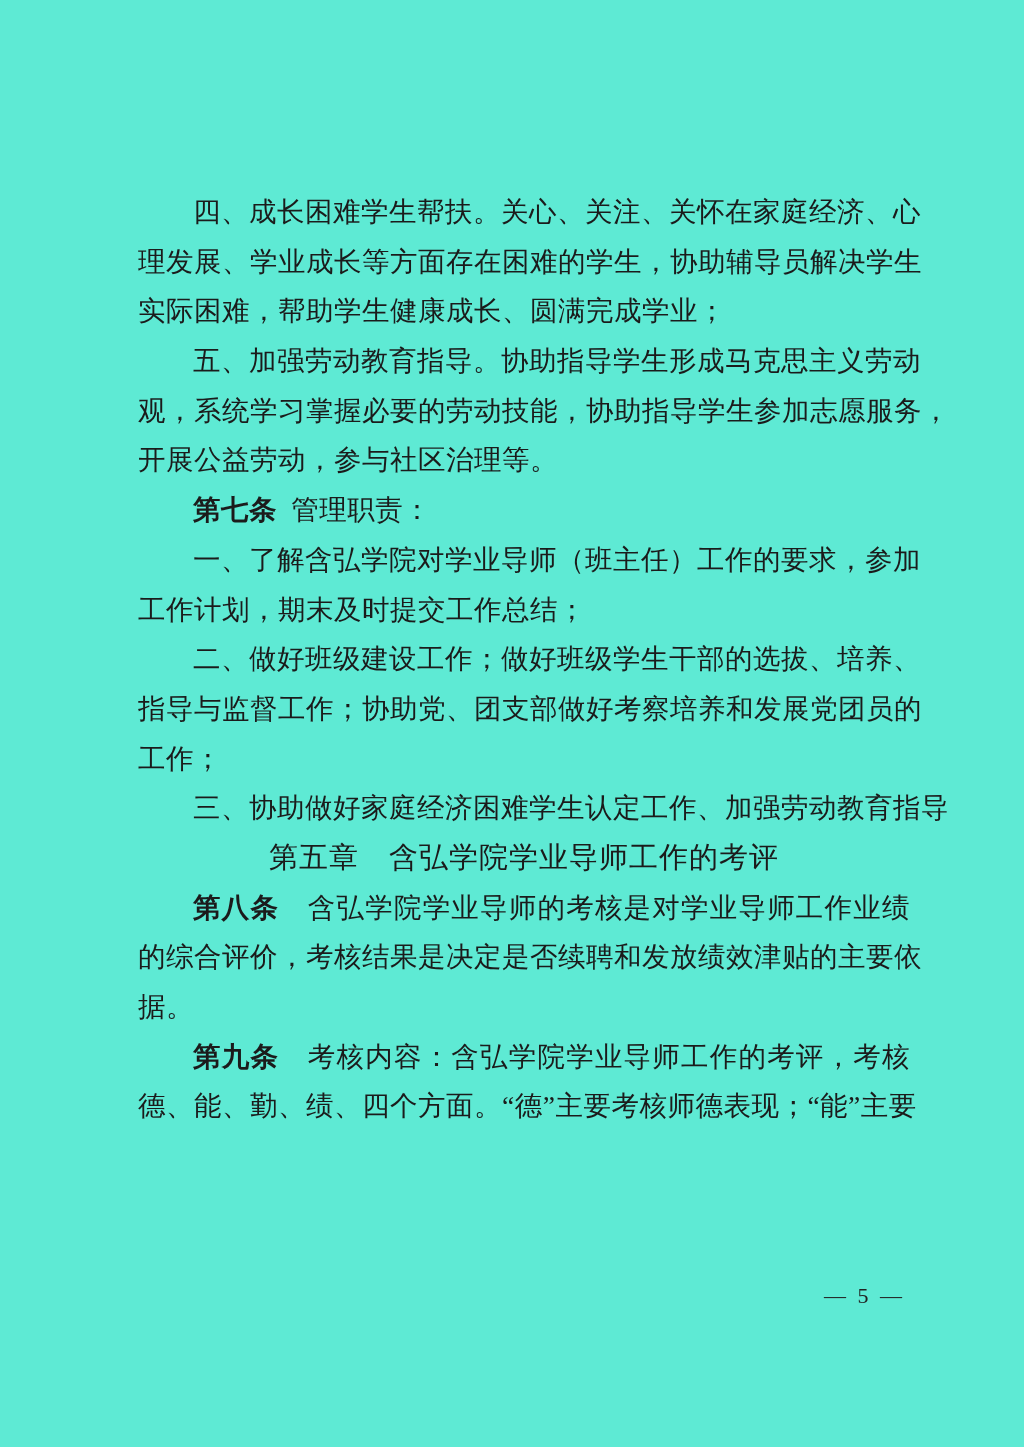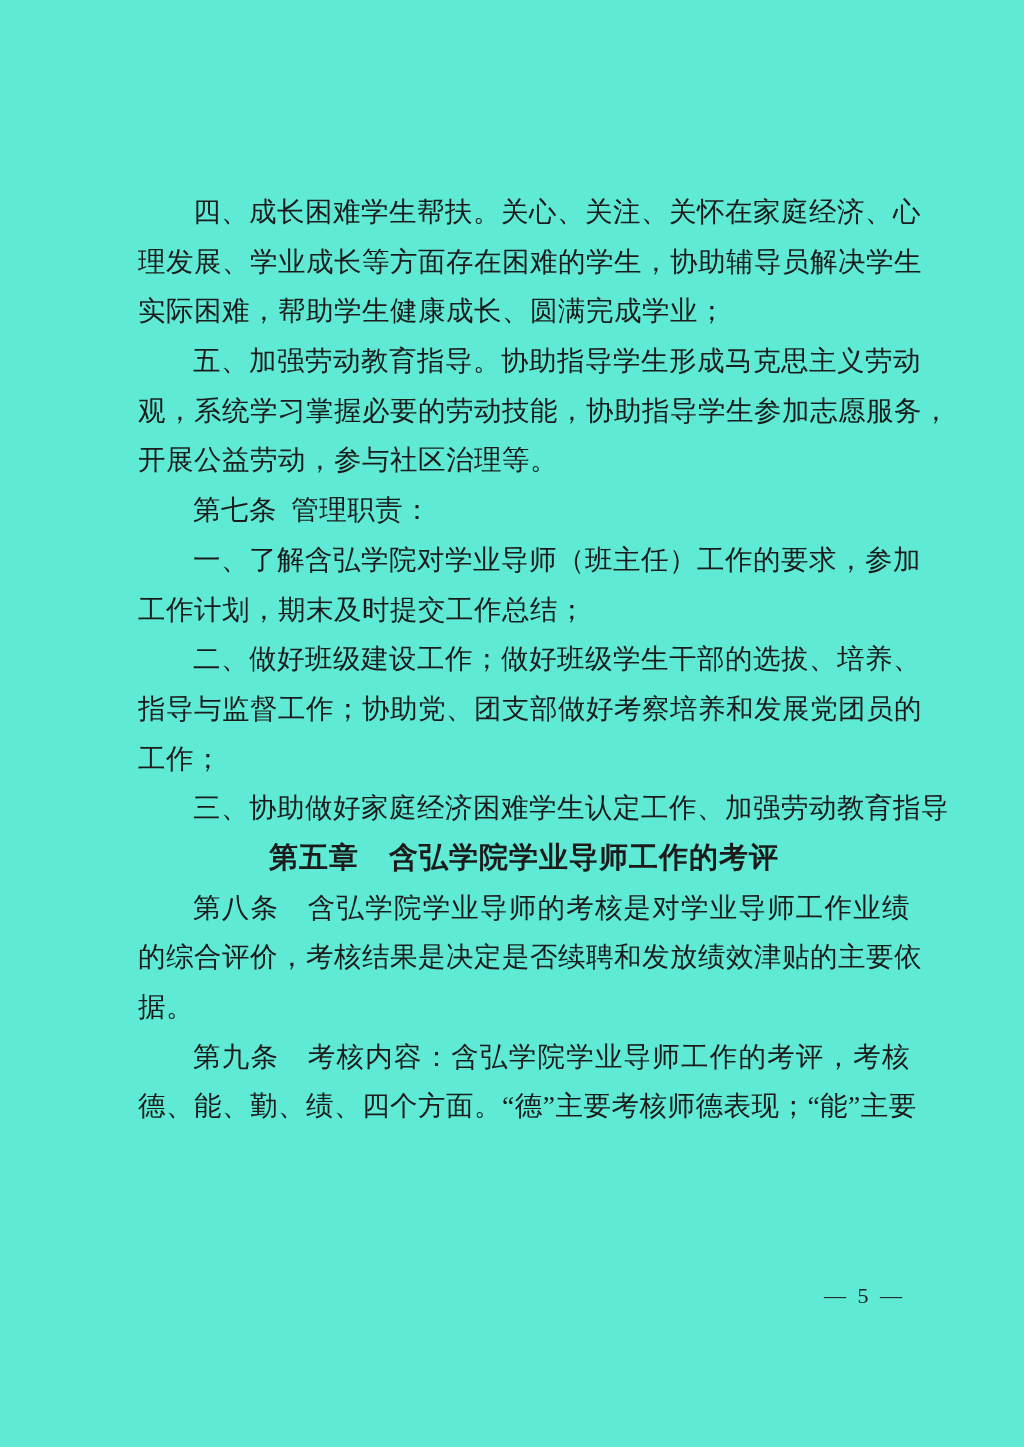--- a/index.html
+++ b/index.html
@@ -30,23 +30,23 @@
     height: 49.7px;
     white-space: nowrap;
     letter-spacing: 0.5px;
   }
   .indent { text-indent: 55px; }
   .j {
     text-align: justify;
     text-align-last: justify;
     text-justify: inter-character;
   }
-  .lead { font-weight: normal; }
+  .lead { font-weight: bold; }
   .chapter {
-    font-weight: bold;
+    font-weight: normal;
     font-family: "Liberation Sans", "DejaVu Sans", sans-serif;
     font-size: 29px;
     text-align: center;
     letter-spacing: 1px;
   }
   .page-number {
     position: absolute;
     left: 824px;
     top: 1283px;
     font-size: 22px;

